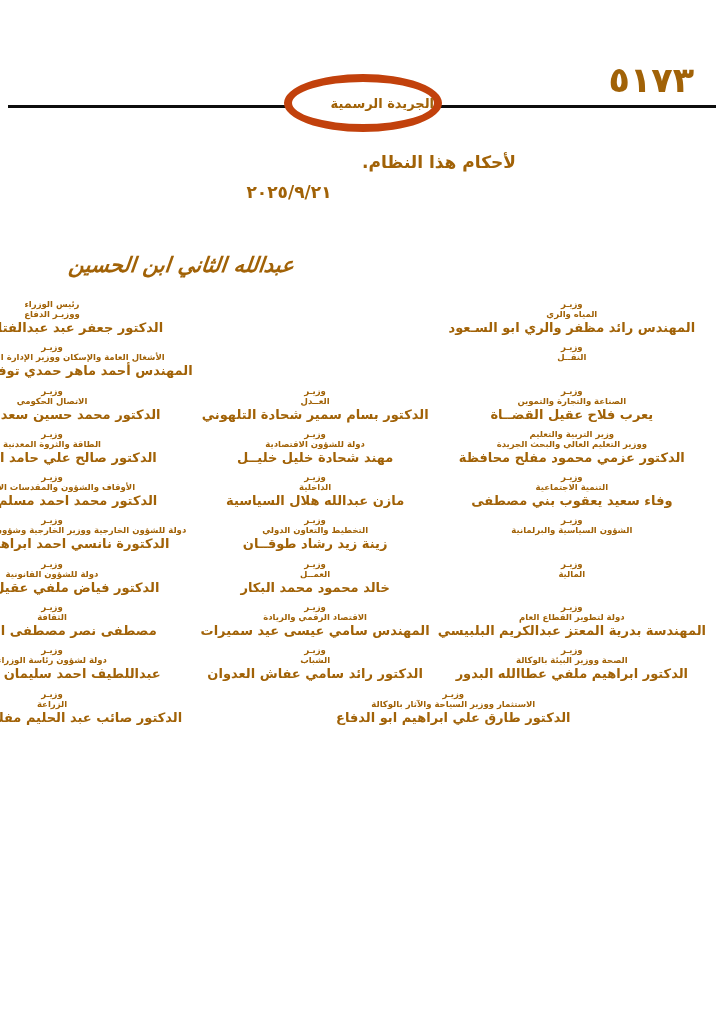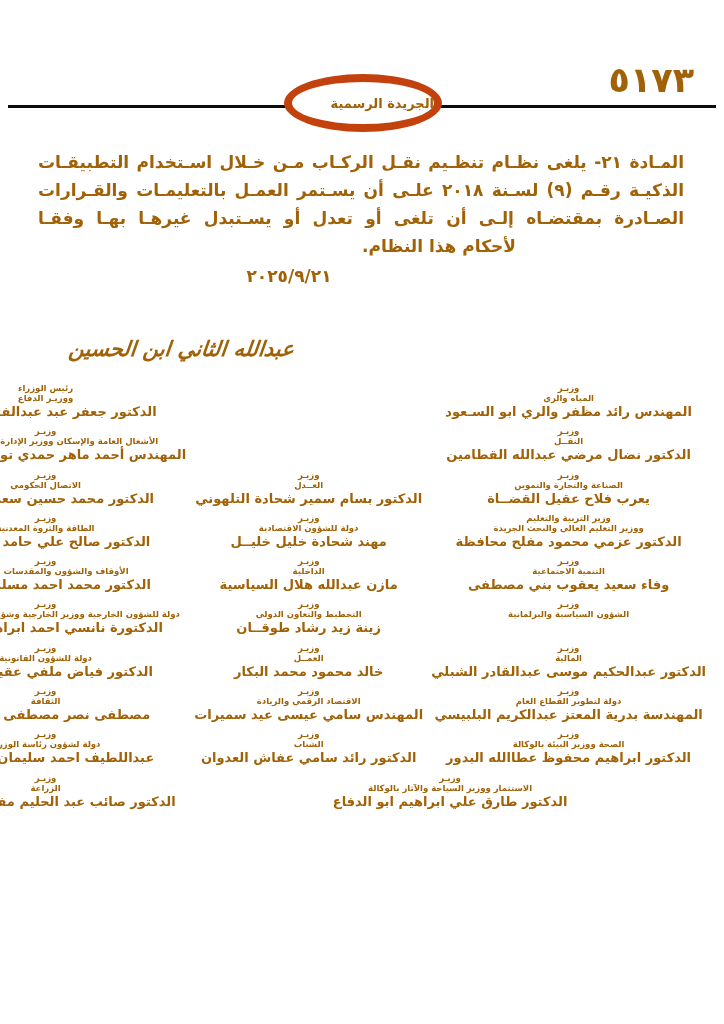--- a/index.html
+++ b/index.html
@@ -113,21 +113,20 @@
 
   <div class="header">
     <div class="page-number">٥١٧٣</div>
     <div class="header-rule"></div>
     <div class="gazette-oval">
       <span>الجريدة الرسمية</span>
     </div>
   </div>
 
   <div class="article">
-    <div class="article-body">المـادة ٢١- يلغى نظـام تنظـيم نقـل الركـاب مـن خـلال اسـتخدام التطبيقـات الذكيـة رقـم (٩) لسـنة ٢٠١٨ علـى أن يسـتمر العمـل بالتعليمـات والقـرارات الصـادرة بمقتضـاه إلـى أن تلغى أو تعدل أو يسـتبدل غيرهـا بهـا وفقـا</div>
     <div class="article-lastline">لأحكام هذا النظام.</div>
     <div class="article-date">٢٠٢٥/٩/٢١</div>
   </div>
 
   <div class="signature">عبدالله الثاني ابن الحسين</div>
 
   <div class="ministers">
 
     <div class="m-cell">
       <div class="m-title">وزيـر
@@ -137,21 +136,20 @@
     <div class="m-cell"></div>
     <div class="m-cell">
       <div class="m-title">رئيس الوزراء
 ووزيـر الدفاع</div>
       <div class="m-name">الدكتور جعفر عبد عبدالفتاح حسـان</div>
     </div>
 
     <div class="m-cell">
       <div class="m-title">وزيـر
 النقــل</div>
-      <div class="m-name">الدكتور نضال مرضي عبدالله القطامين</div>
     </div>
     <div class="m-cell"></div>
     <div class="m-cell">
       <div class="m-title">وزيـر
 الأشغال العامة والإسكان ووزير الإدارة المحلية بالوكالة</div>
       <div class="m-name">المهندس أحمد ماهر حمدي توفيق ابو السمن</div>
     </div>
 
     <div class="m-cell">
       <div class="m-title">وزيـر
@@ -212,21 +210,20 @@
     </div>
     <div class="m-cell">
       <div class="m-title">وزيـر
 دولة للشؤون الخارجية ووزير الخارجية وشؤون المغتربين بالوكالة</div>
       <div class="m-name">الدكتورة نانسي احمد ابراهيم نمروقة</div>
     </div>
 
     <div class="m-cell">
       <div class="m-title">وزيـر
 المالية</div>
-      <div class="m-name">الدكتور عبدالحكيم موسى عبدالقادر الشبلي</div>
     </div>
     <div class="m-cell">
       <div class="m-title">وزيـر
 العمــل</div>
       <div class="m-name">خالد محمود محمد البكار</div>
     </div>
     <div class="m-cell">
       <div class="m-title">وزيـر
 دولة للشؤون القانونية</div>
       <div class="m-name">الدكتور فياض ملفي عقيل القضاة</div>
@@ -244,21 +241,21 @@
     </div>
     <div class="m-cell">
       <div class="m-title">وزيـر
 الثقافة</div>
       <div class="m-name">مصطفى نصر مصطفى الرواشدة</div>
     </div>
 
     <div class="m-cell">
       <div class="m-title">وزيـر
 الصحة ووزير البيئة بالوكالة</div>
-      <div class="m-name">الدكتور ابراهيم محفوظ عطاالله البدور</div>
+      <div class="m-name">الدكتور ابراهيم ملفي عطاالله البدور</div>
     </div>
     <div class="m-cell">
       <div class="m-title">وزيـر
 الشباب</div>
       <div class="m-name">الدكتور رائد سامي عفاش العدوان</div>
     </div>
     <div class="m-cell">
       <div class="m-title">وزيـر
 دولة لشؤون رئاسة الوزراء</div>
       <div class="m-name">عبداللطيف احمد سليمان النجداوي</div>

